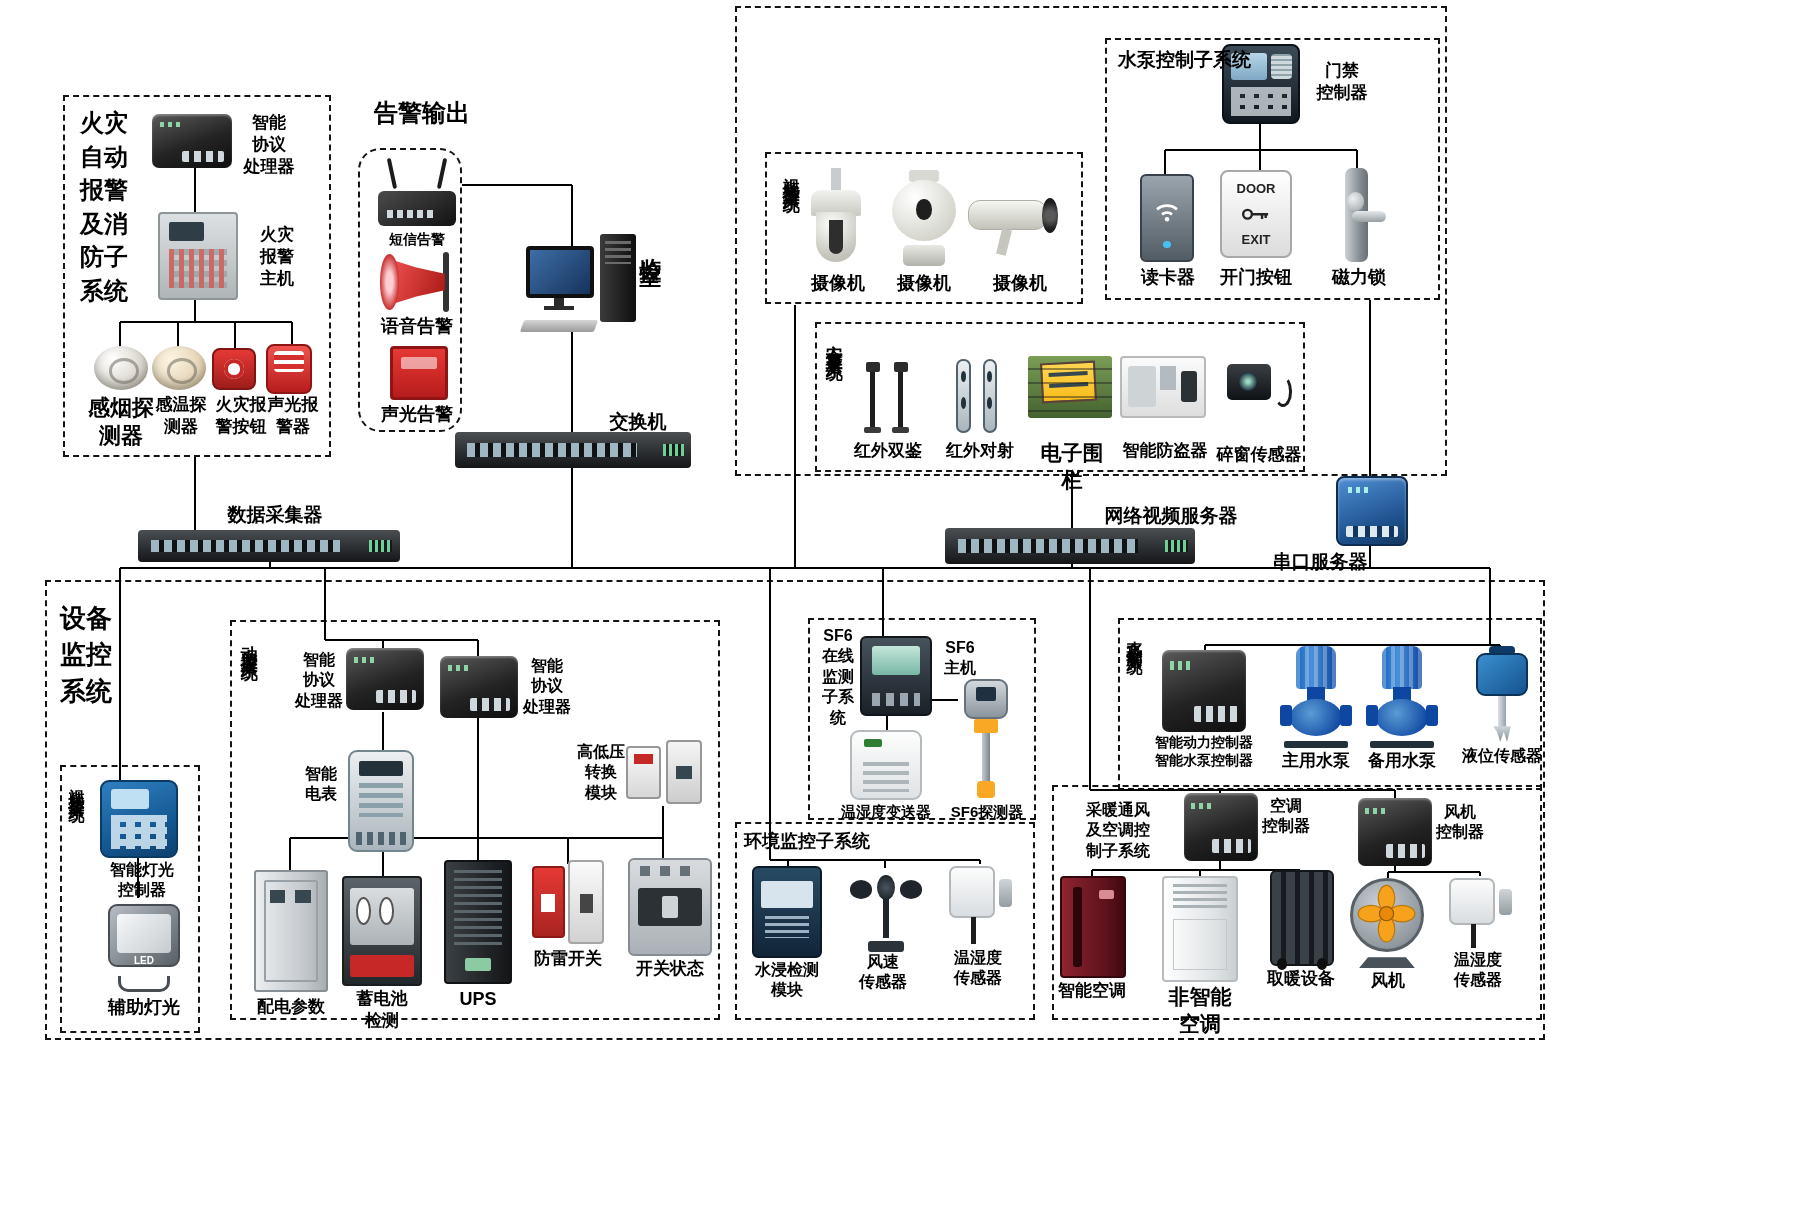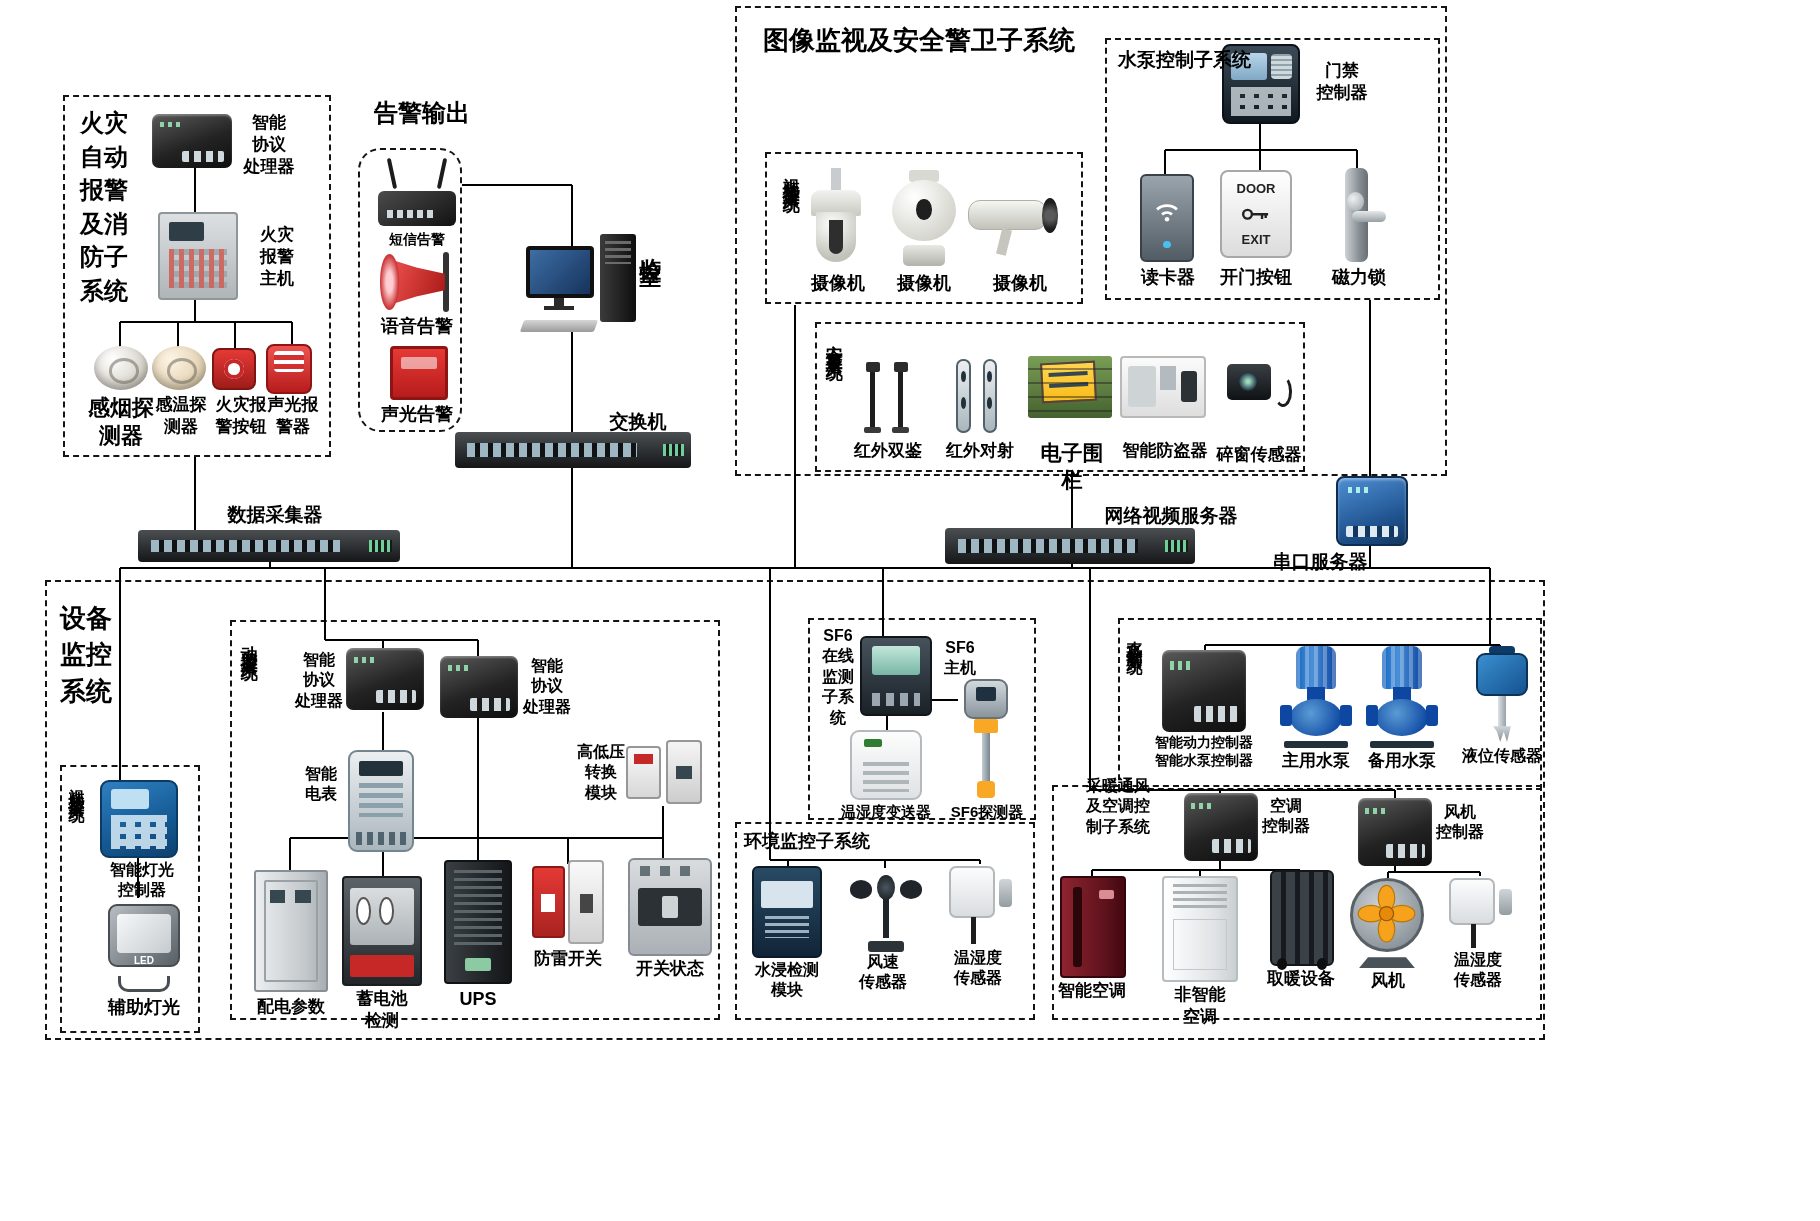--- a/index.html
+++ b/index.html
@@ -306,21 +306,20 @@
   <div class="dev switchbar" style="left:945px;top:528px;width:250px;height:36px">
       <div class="pts"></div>
       <div class="led"></div>
     </div>
   <div class="dev serialdev" style="left:1336px;top:476px;width:72px;height:70px">
       <div class="led"></div>
       <div class="pts"></div>
     </div>
   <div class="lbl" style="left:1271px;top:550px;width:98px;font-size:19px">串口服务器</div>
 
-  <div class="lbl" style="left:763px;top:24px;width:430px;font-size:26px;text-align:left">图像监视及安全警卫子系统</div>
   <div class="lbl" style="left:1118px;top:48px;width:165px;font-size:19px;text-align:left">水泵控制子系统</div>
   <div class="dev fpterm" style="left:1222px;top:44px;width:78px;height:80px">
       <div class="scr"></div>
       <div class="fpr"></div>
       <div class="keys"></div>
     </div>
   <div class="lbl" style="left:1312px;top:60px;width:60px;font-size:17px">门禁
 控制器</div>
   <div class="dev reader" style="left:1140px;top:174px;width:54px;height:88px">
     <svg viewBox="0 0 24 24">
@@ -552,21 +551,21 @@
     </div>
   <div class="lbl" style="left:1366px;top:750px;width:72px;font-size:17px">备用水泵</div>
   <div class="dev levelsensor" style="left:1470px;top:646px;width:64px;height:98px">
       <div class="cap"></div>
       <div class="head"></div>
       <div class="probe"></div>
       <div class="fork"></div>
     </div>
   <div class="lbl" style="left:1458px;top:746px;width:88px;font-size:16px">液位传感器</div>
 
-  <div class="lbl" style="left:1086px;top:776px;width:90px;font-size:16px;text-align:left">采暖通风
+  <div class="lbl" style="left:1086px;top:800px;width:90px;font-size:16px;text-align:left">采暖通风
 及空调控
 制子系统</div>
   <div class="dev bdev" style="left:1184px;top:793px;width:74px;height:68px">
       <div class="led"></div>
       <div class="pts"></div>
     </div>
   <div class="lbl" style="left:1258px;top:796px;width:56px;font-size:16px">空调
 控制器</div>
   <div class="dev bdev" style="left:1358px;top:798px;width:74px;height:68px">
       <div class="led"></div>
@@ -576,21 +575,21 @@
 控制器</div>
   <div class="dev smartac" style="left:1060px;top:876px;width:66px;height:102px">
       <div class="slot"></div>
       <div class="disp"></div>
     </div>
   <div class="lbl" style="left:1056px;top:980px;width:72px;font-size:17px">智能空调</div>
   <div class="dev plainac" style="left:1162px;top:876px;width:76px;height:106px">
       <div class="grille"></div>
       <div class="panel"></div>
     </div>
-  <div class="lbl" style="left:1168px;top:984px;width:64px;font-size:17px">非智能
+  <div class="lbl" style="left:1168px;top:984px;width:64px;font-size:21px">非智能
 空调</div>
   <div class="dev heater" style="left:1270px;top:870px;width:64px;height:96px">
       <div class="w1"></div>
       <div class="w2"></div>
     </div>
   <div class="lbl" style="left:1264px;top:968px;width:74px;font-size:17px">取暖设备</div>
   <div class="dev fandev" style="left:1346px;top:878px;width:82px;height:90px">
     <div class="drum"></div>
     <svg viewBox="0 0 100 100">
       <g fill="#f6a21c" stroke="#b97607" stroke-width="2">

